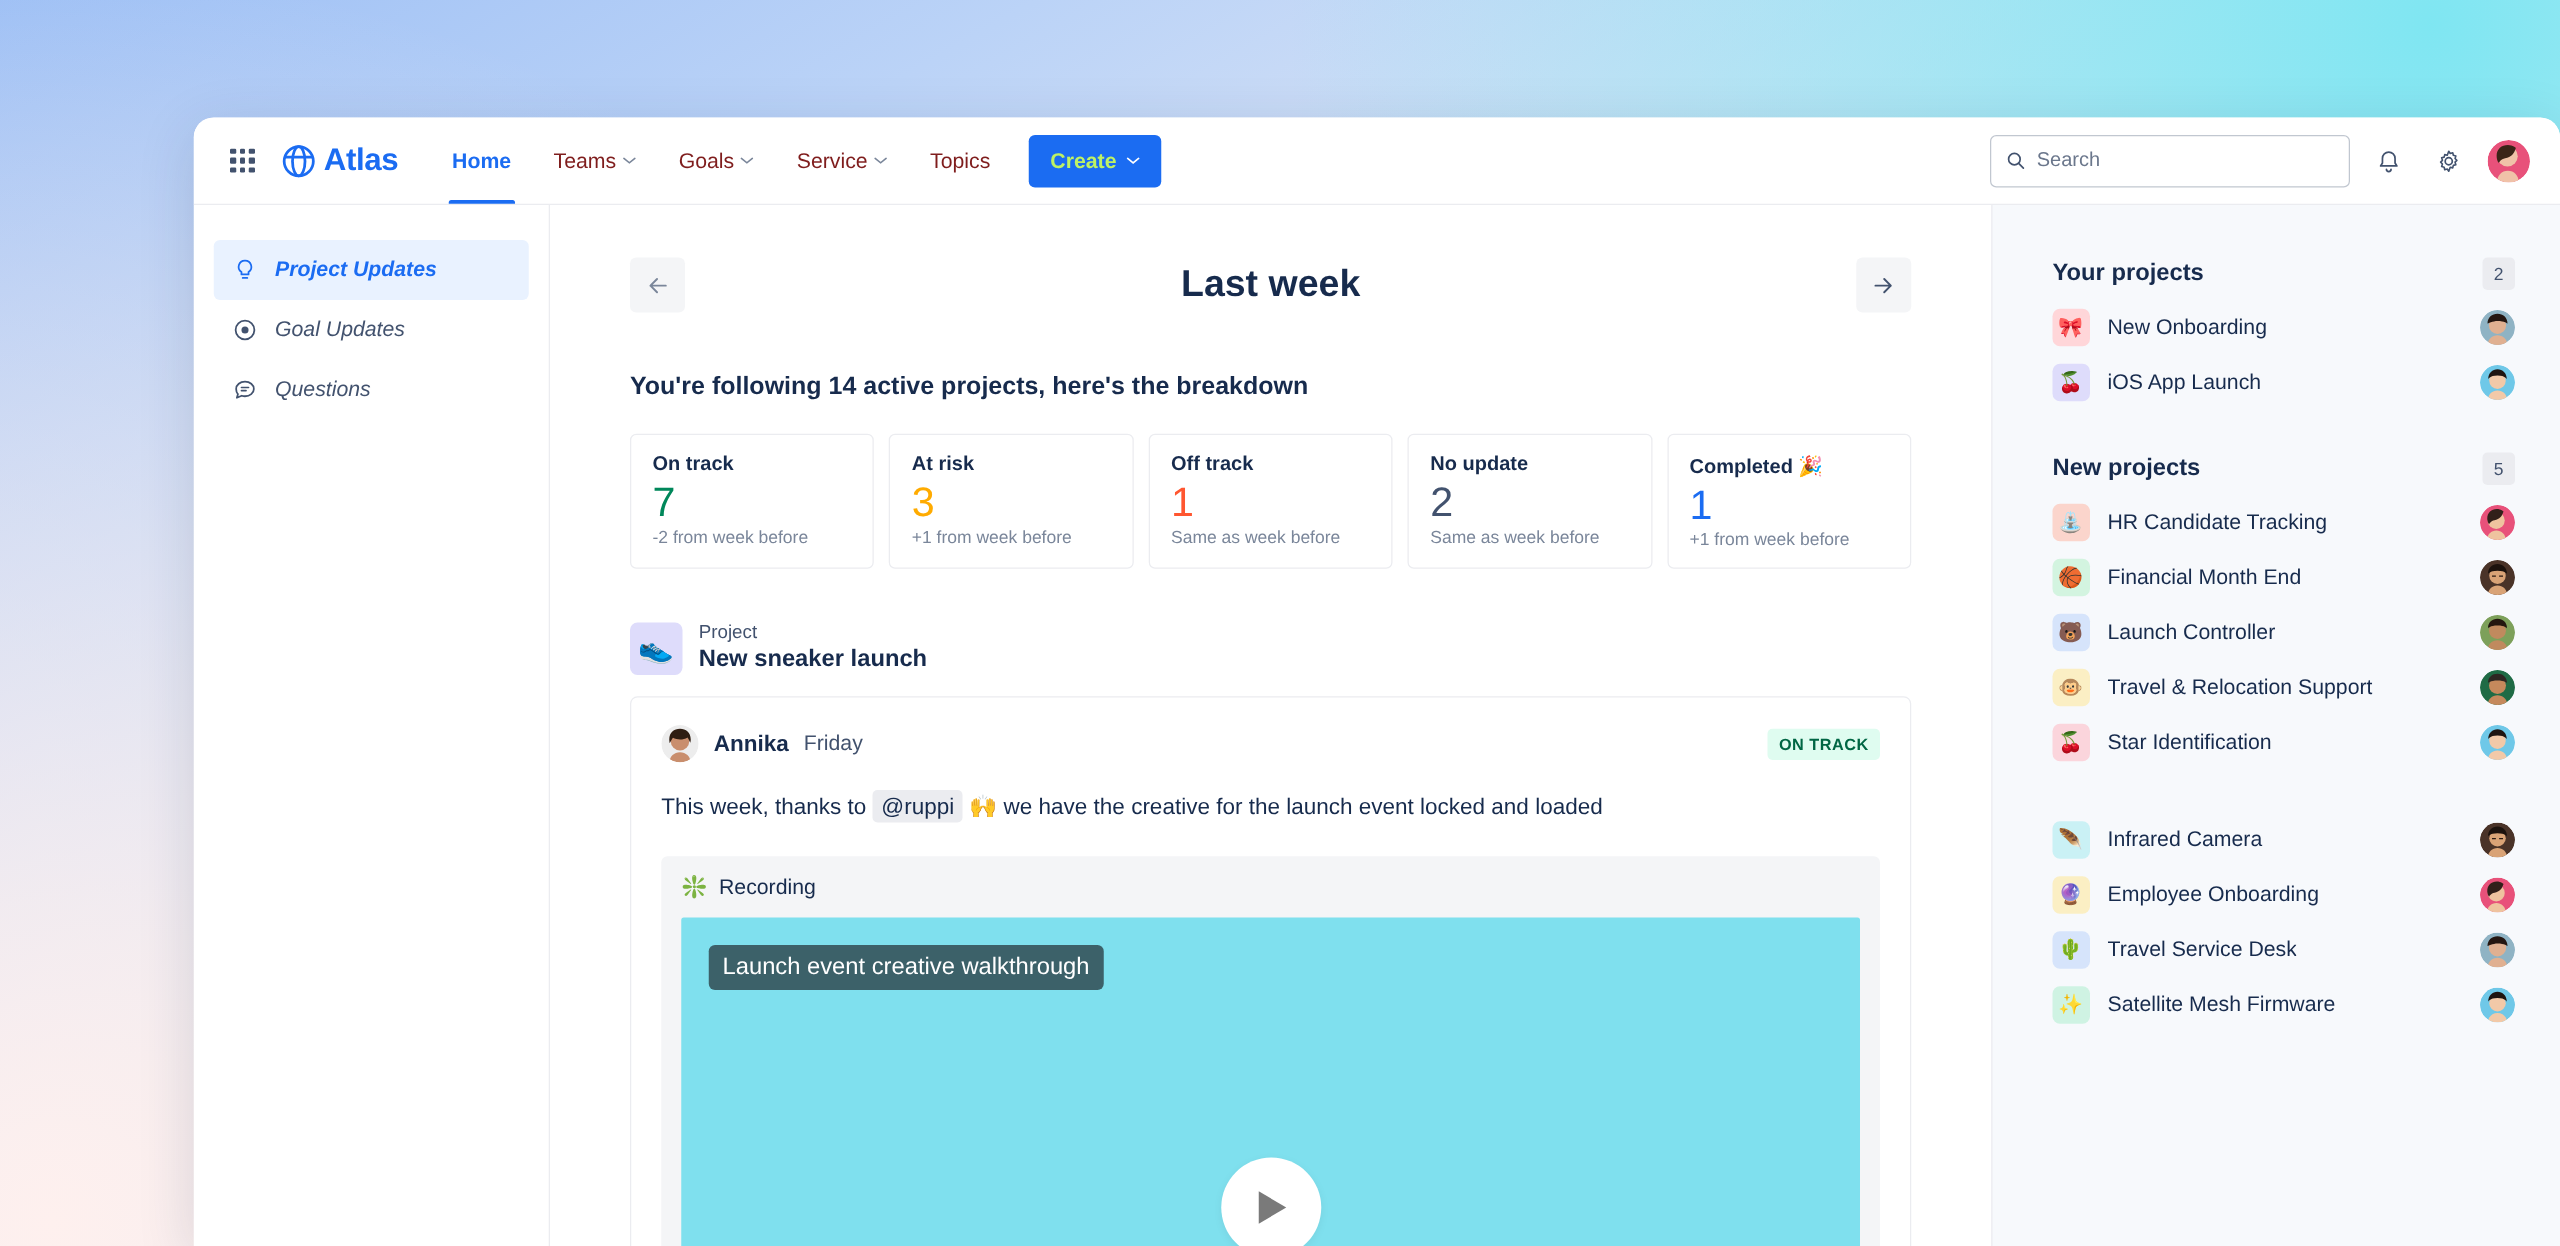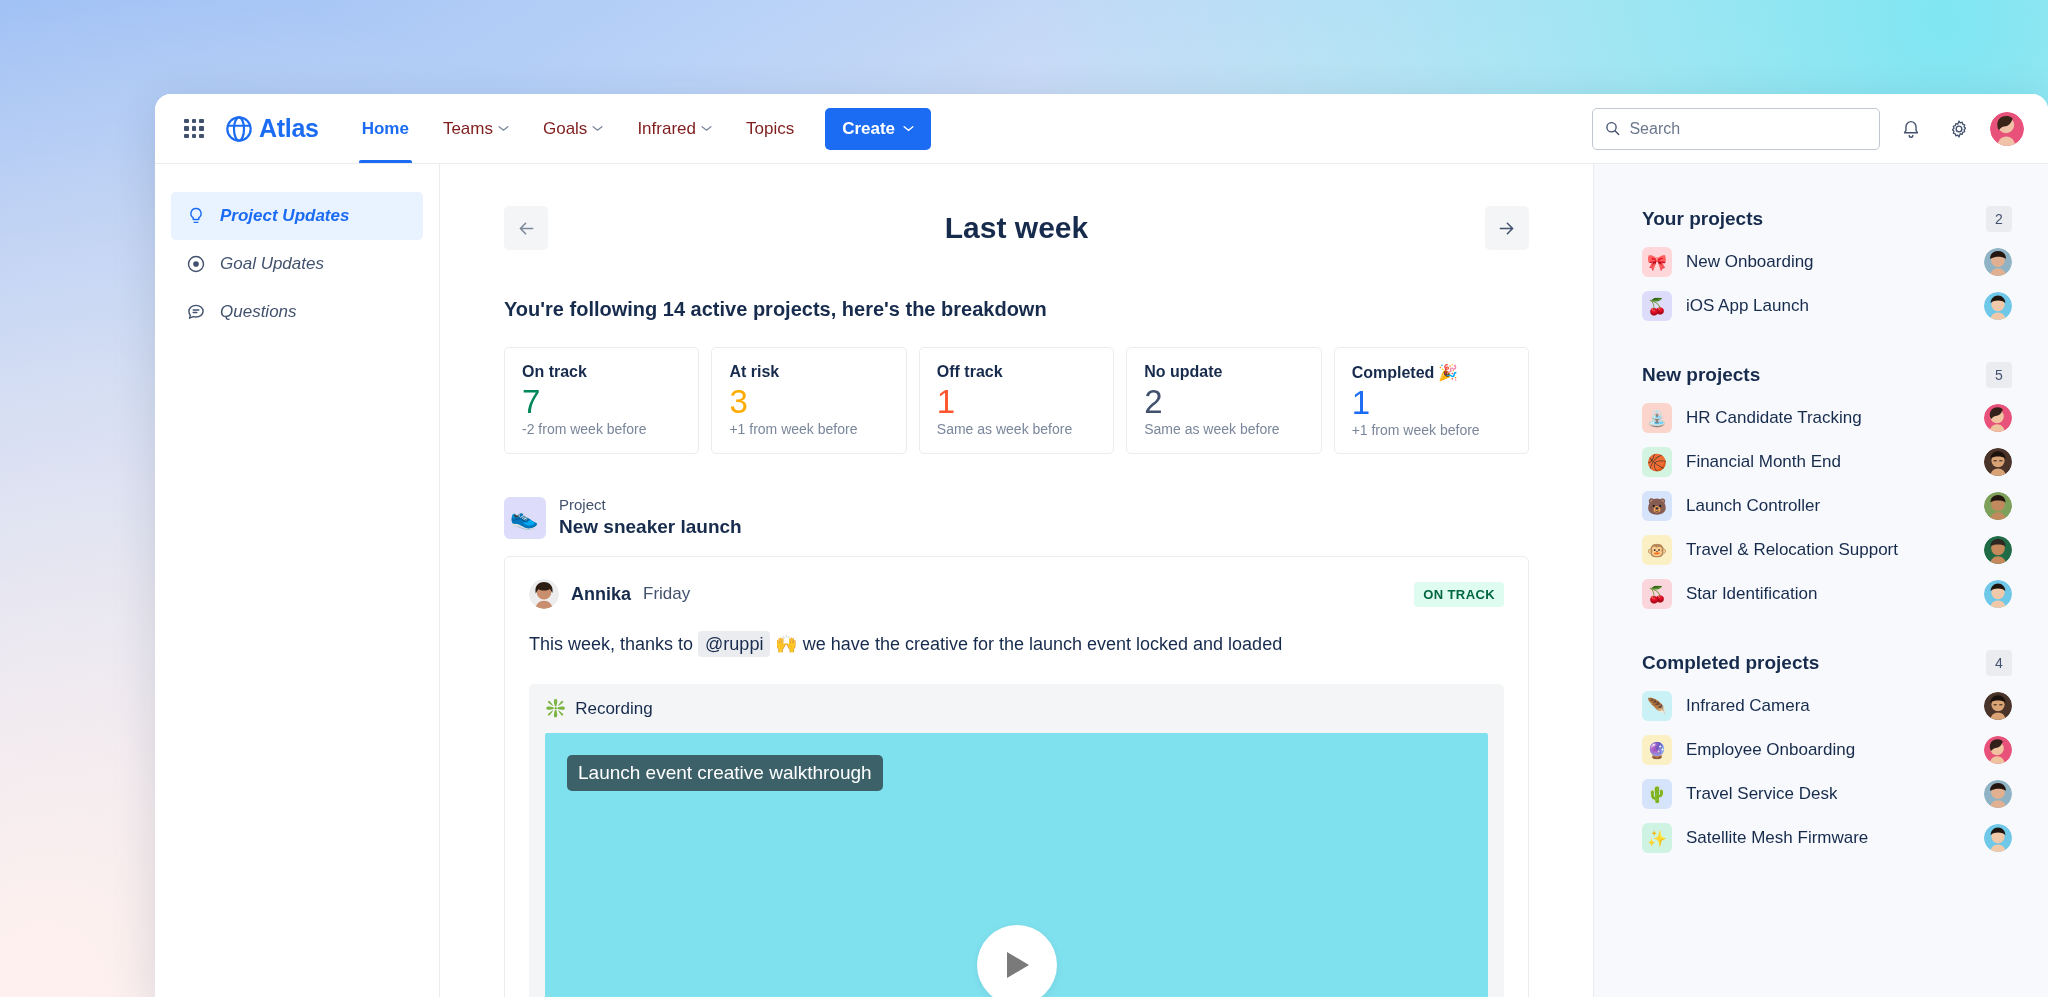--- a/index.html
+++ b/index.html
@@ -41,21 +41,21 @@
     padding: 0 17px; font-size: 17px; color: #7f1d1d; cursor: pointer;
     position: relative; white-space: nowrap;
   }
   .navitem.active { color: #1B6CF2; font-weight: 600; }
   .navitem.active::after {
     content: ""; position: absolute; left: 14px; right: 14px; bottom: 0;
     height: 3px; background: #1B6CF2; border-radius: 2px 2px 0 0;
   }
   .chev { width: 11px; height: 7px; }
   .create-btn {
-    margin-left: 14px; background: #1B6CF2; color: #ffffff; border: none;
+    margin-left: 14px; background: #1B6CF2; color: #bef264; border: none;
     height: 42px; padding: 0 17px; border-radius: 5px; font-size: 17px;
     font-weight: 600; cursor: pointer; display: flex; align-items: center; gap: 8px;
     font-family: inherit;
   }
   .nav-right { margin-left: auto; display: flex; align-items: center; gap: 14px; }
   .searchbox {
     width: 288px; height: 42px; border: 1px solid #C1C7D0; border-radius: 5px;
     display: flex; align-items: center; gap: 9px; padding: 0 12px; background: #fff;
     cursor: text;
   }
@@ -195,21 +195,21 @@
             <path d="M1 2l5 4 5-4" stroke="#7A869A" stroke-width="1.5" fill="none" stroke-linecap="round"></path>
           </svg>
       </div>
       <div class="navitem">
         <span>Goals</span>
         <svg class="chev" viewBox="0 0 12 8">
             <path d="M1 2l5 4 5-4" stroke="#7A869A" stroke-width="1.5" fill="none" stroke-linecap="round"></path>
           </svg>
       </div>
       <div class="navitem">
-        <span>Infrared</span>
+        <span>Service</span>
         <svg class="chev" viewBox="0 0 12 8">
             <path d="M1 2l5 4 5-4" stroke="#7A869A" stroke-width="1.5" fill="none" stroke-linecap="round"></path>
           </svg>
       </div>
       <div class="navitem">
         <span>Topics</span>
       </div>
     </nav>
 
     <button class="create-btn">
@@ -517,24 +517,20 @@
                 <rect width="28" height="28" fill="#6FC8E8"></rect>
               <circle cx="14" cy="12.6" r="6.6" fill="#F2C9A8"></circle>
               <path d="M6.4 28c0-4.6 3.4-7.6 7.6-7.6s7.6 3 7.6 7.6z" fill="#F2C9A8"></path>
               <path d="M6.6 11.4C6.6 6.4 10 3.4 14 3.4s7.4 3 7.4 8c0 0-1-3-7.4-3s-7.4 3-7.4 3z" fill="#1E1410"></path>
               </g>
           </svg>
         </div>
       </section>
 
       <section class="rail-group">
-        <div class="rail-head">
-          <span class="rail-title">Completed projects</span>
-          <span class="rail-count">4</span>
-        </div>
         <div class="rail-item">
           <span class="rail-emoji" style="background:#CAF1F5">🪶</span>
           <span class="rail-label">Infrared Camera</span>
           <svg class="av rail-avatar" width="28" height="28" viewBox="0 0 28 28">
             <defs>
                 <clipPath id="c8">
                   <circle cx="14" cy="14" r="14"></circle>
                 </clipPath>
               </defs>
             <g clip-path="url(#c8)">

